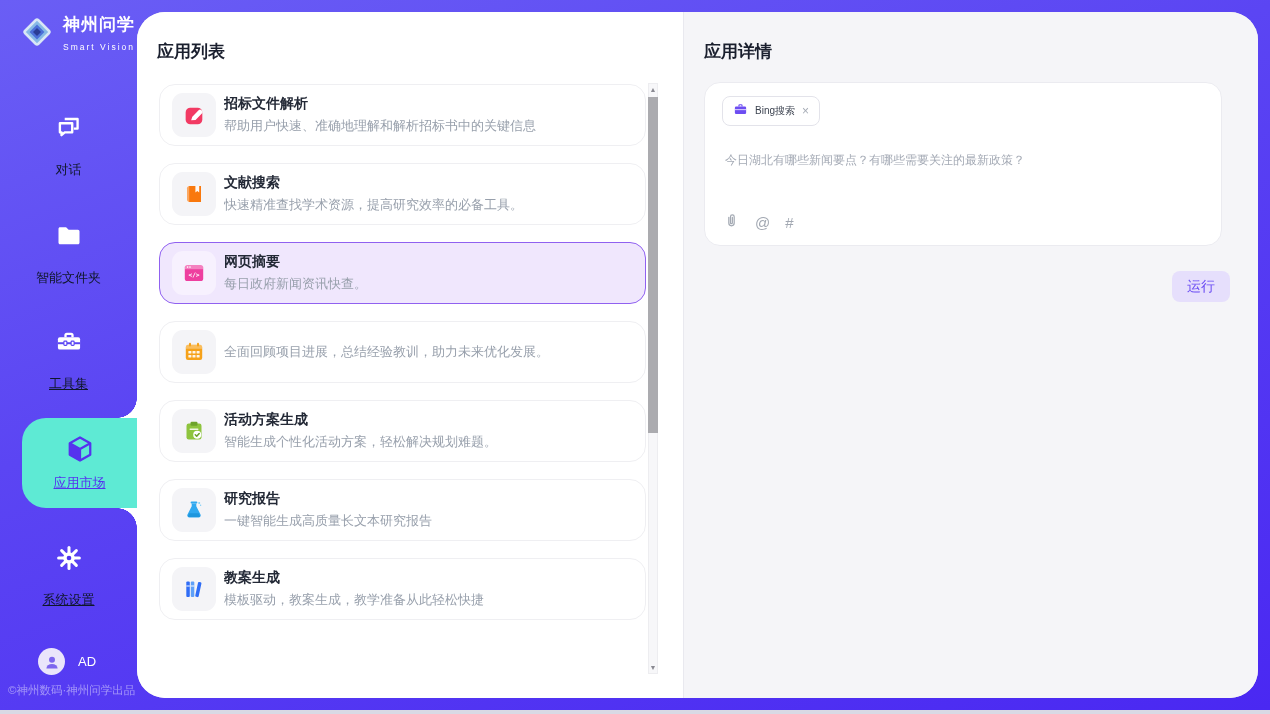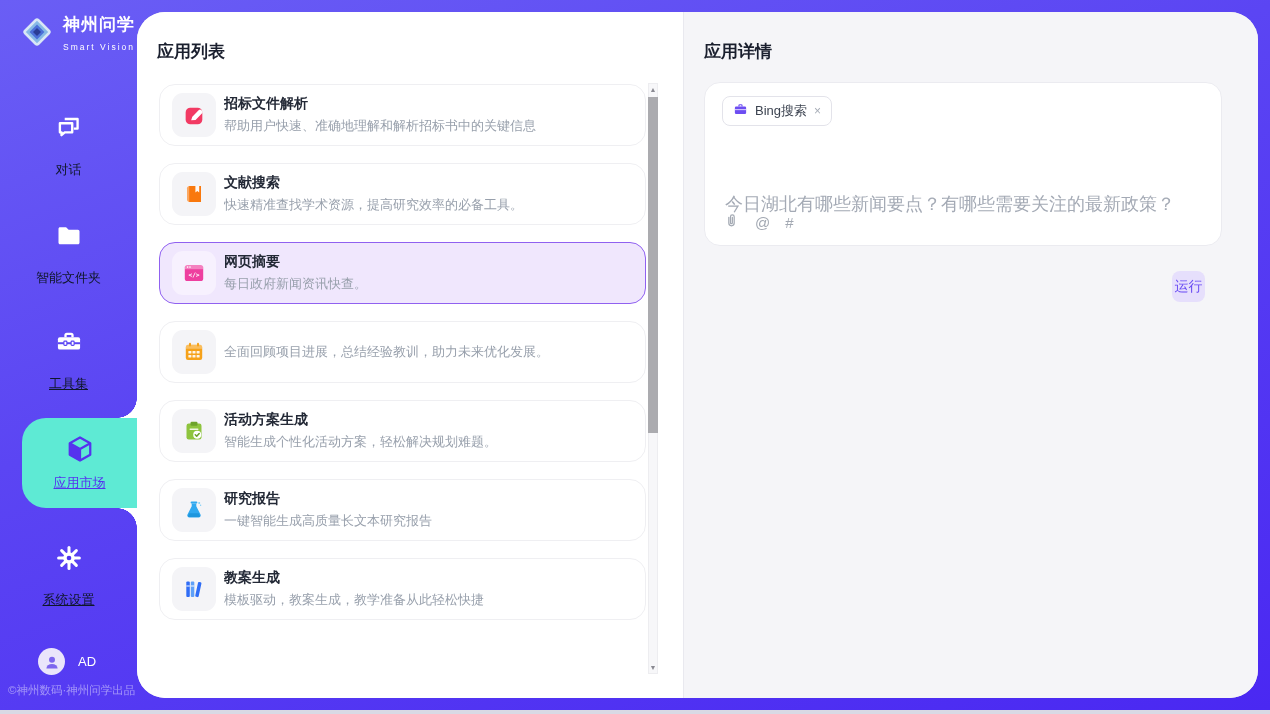--- a/index.html
+++ b/index.html
@@ -67,27 +67,27 @@
   .sb-up, .sb-down { position:absolute; left:511px; width:10px; height:12px; font-size:7px;
     color:#8a8a92; text-align:center; line-height:12px; cursor:pointer; }
   .sb-up { top:72px; } .sb-down { top:650px; }
   .sb-thumb { position:absolute; left:511px; top:85px; width:10px; height:336px; background:#ababaf; cursor:pointer; }
 
   
   .detail-card { position:absolute; left:20px; top:70px; width:518px; height:164px; background:#fff;
     border:1px solid #ebebf0; border-radius:16px; cursor:text; }
   .chip { position:absolute; left:17px; top:13px; height:30px; display:inline-flex; align-items:center;
     gap:7px; padding:0 10px; border:1px solid #e3e3ea; border-radius:8px; background:#fff; cursor:pointer; }
-  .chip-label { font-size:13px; color:#3c4350; }
+  .chip-label { font-size:10px; color:#3c4350; }
   .chip-x { font-size:12px; color:#a6acb6; cursor:pointer; }
-  .prompt { position:absolute; left:20px; top:68px; right:20px; font-size:18px; color:#a4aab5; line-height:1.5;margin-top:40px; }
+  .prompt { position:absolute; left:20px; top:68px; right:20px; font-size:12px; color:#a4aab5; line-height:1.5; }
   .attach-row { position:absolute; left:18px; top:128px; display:flex; align-items:center; gap:15px;
     color:#a2a8b2; }
   .attach-glyph { font-size:15px; cursor:pointer; }
-  .run-btn { position:absolute; left:488px; top:259px; width:33px; height:31px; background:#e6dffc;
+  .run-btn { position:absolute; left:488px; top:259px; width:58px; height:31px; background:#e6dffc;
     border:none; border-radius:8px; color:#6a4cf3; font-size:14px; cursor:pointer;
     font-family:inherit; display:flex; align-items:center; justify-content:center; }
 </style>
 </head>
 <body>
 
 <div class="app-bg"></div>
 <div class="bottom-strip"></div>
 
 <div class="logo">

